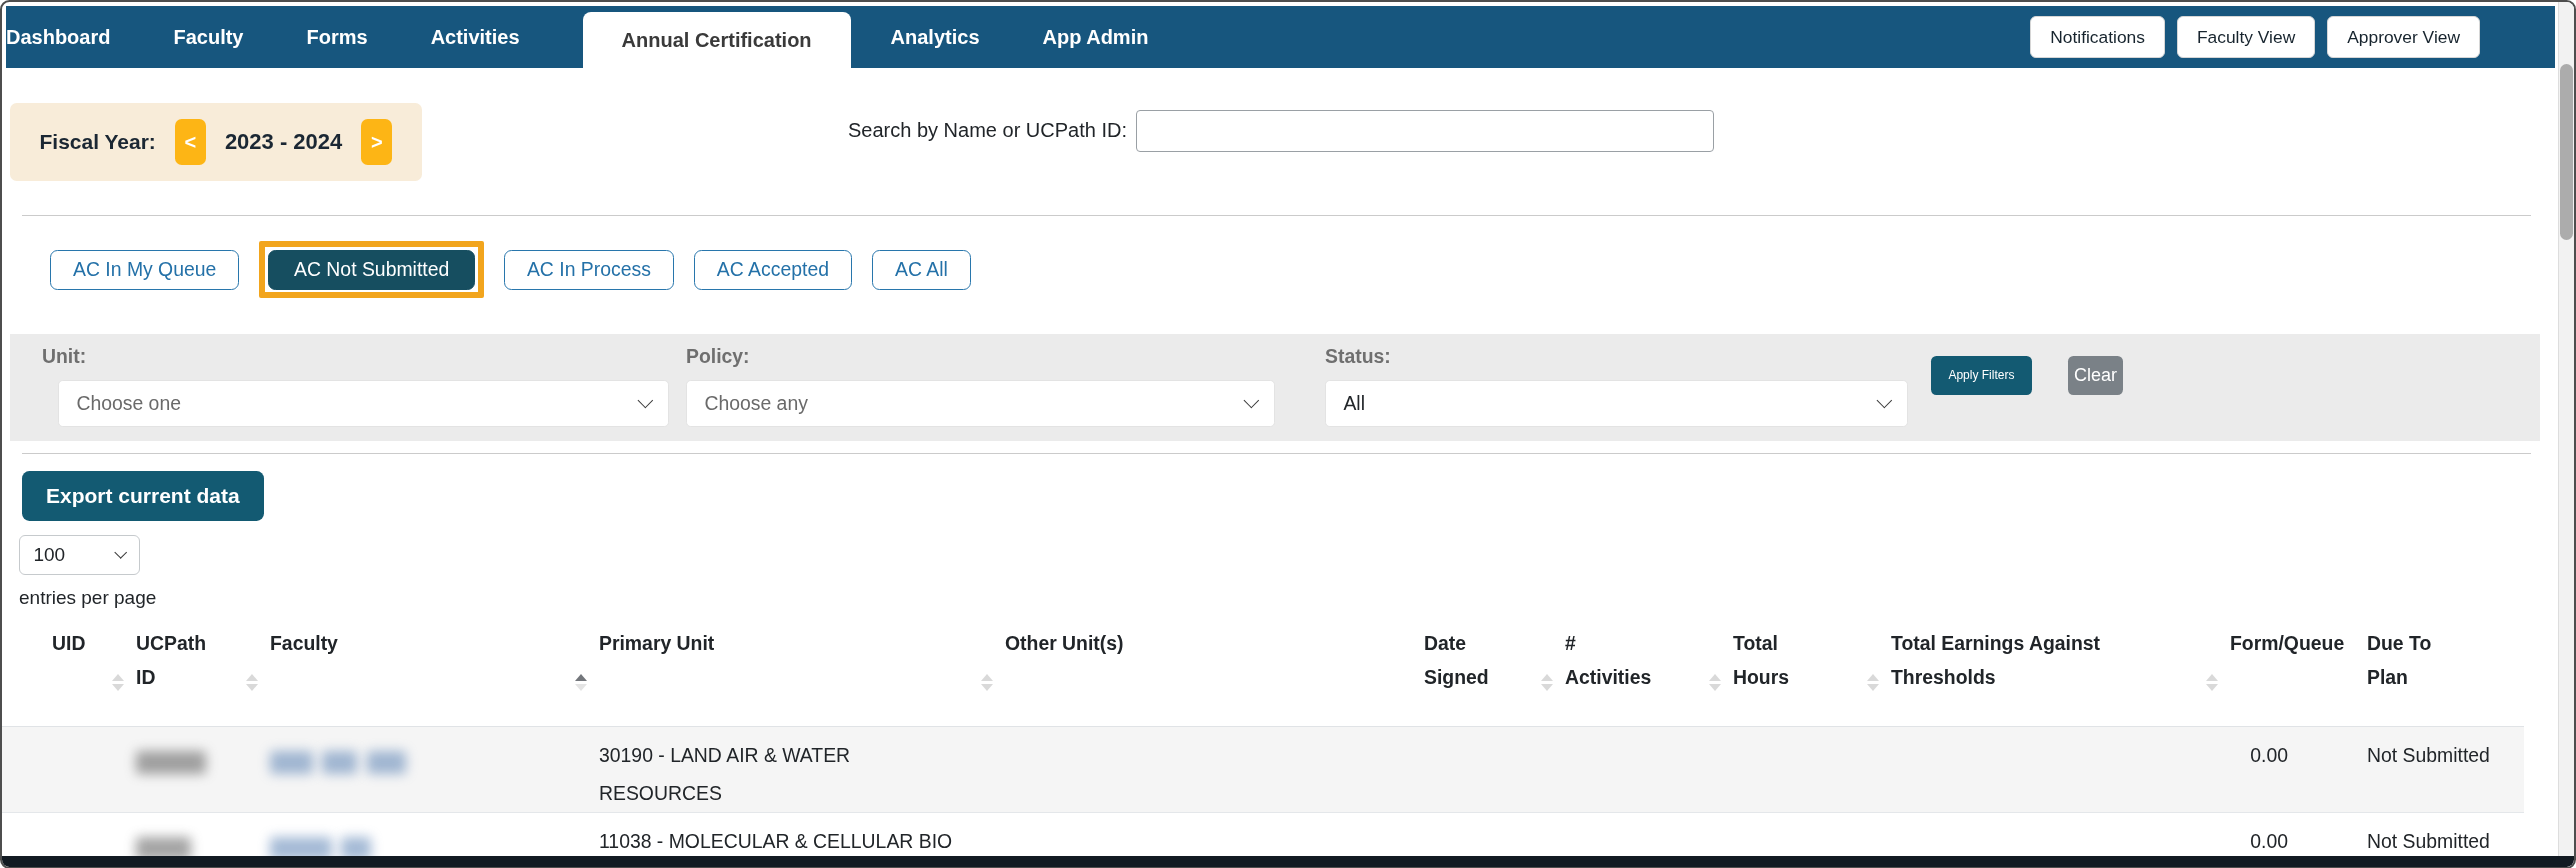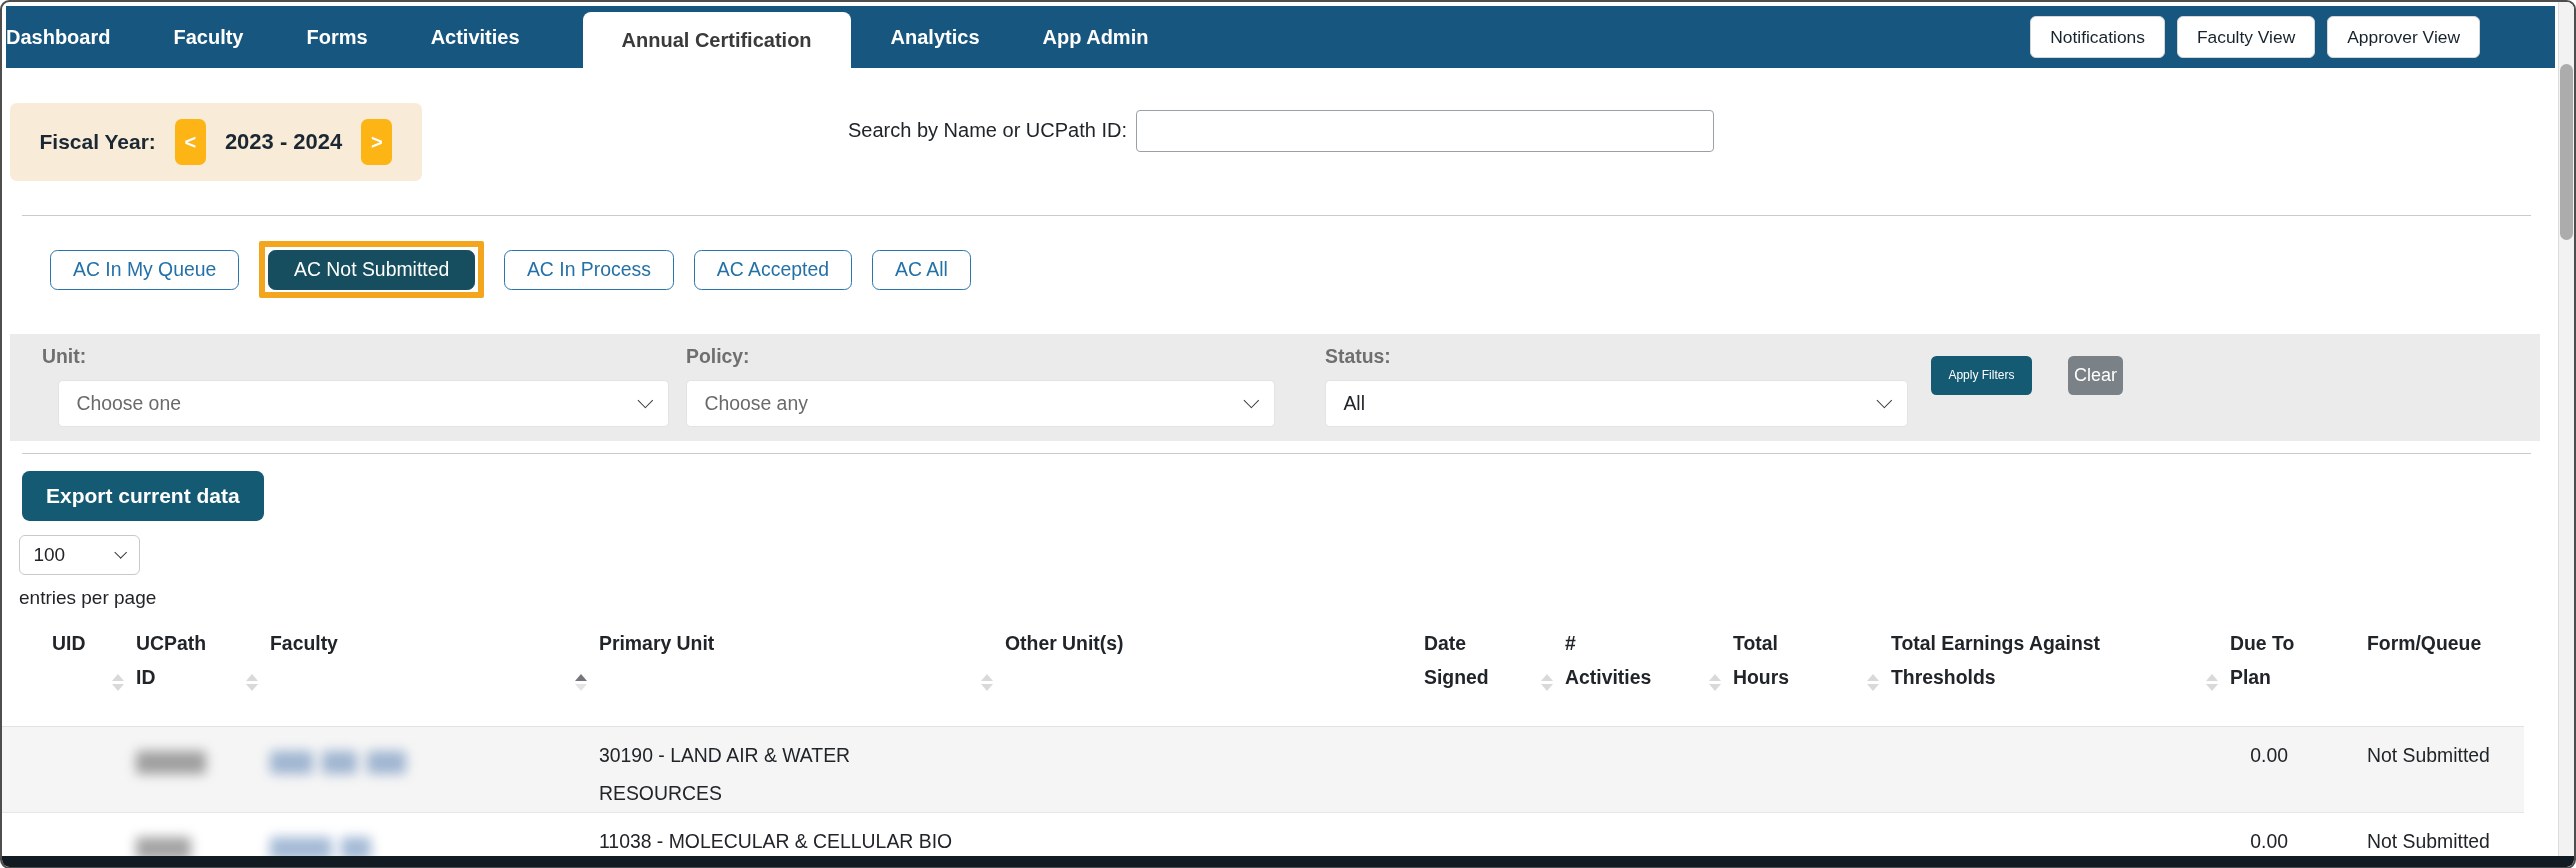--- a/index.html
+++ b/index.html
@@ -213,25 +213,25 @@
       </div>
       <div class="hcell">
         <span>Total Earnings Against</span>
         <span>Thresholds</span>
         <span class="sort">
             <span class="tri-up"></span>
             <span class="tri-dn"></span>
           </span>
       </div>
       <div class="hcell">
+        <span>Form/Queue</span>
+      </div>
+      <div class="hcell">
         <span>Due To</span>
         <span>Plan</span>
-      </div>
-      <div class="hcell">
-        <span>Form/Queue</span>
       </div>
     </div>
 
     <div class="trow r1 stripe grid-cols">
       <div class="tcell"></div>
       <div class="tcell">
         <div class="blurwrap">
             <div class="blur-blob blob-gray" style="width:70px"></div>
           </div>
       </div>

